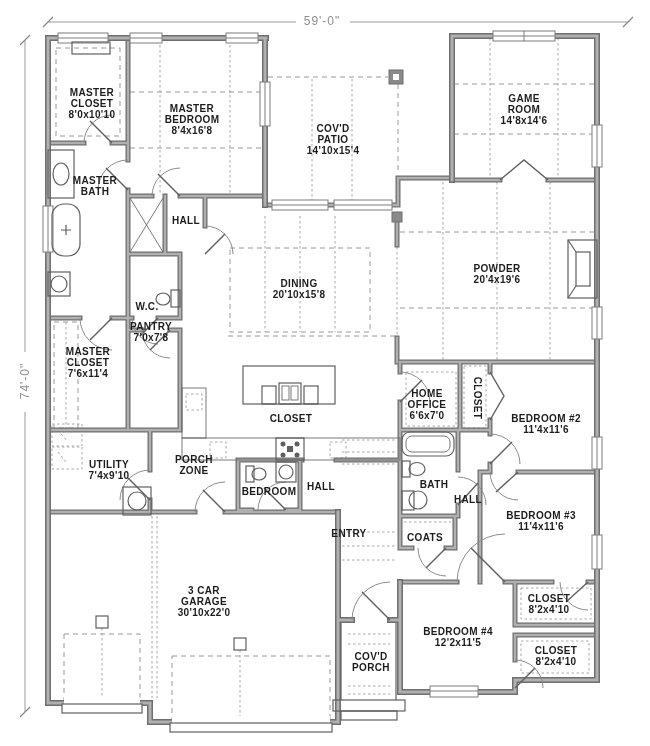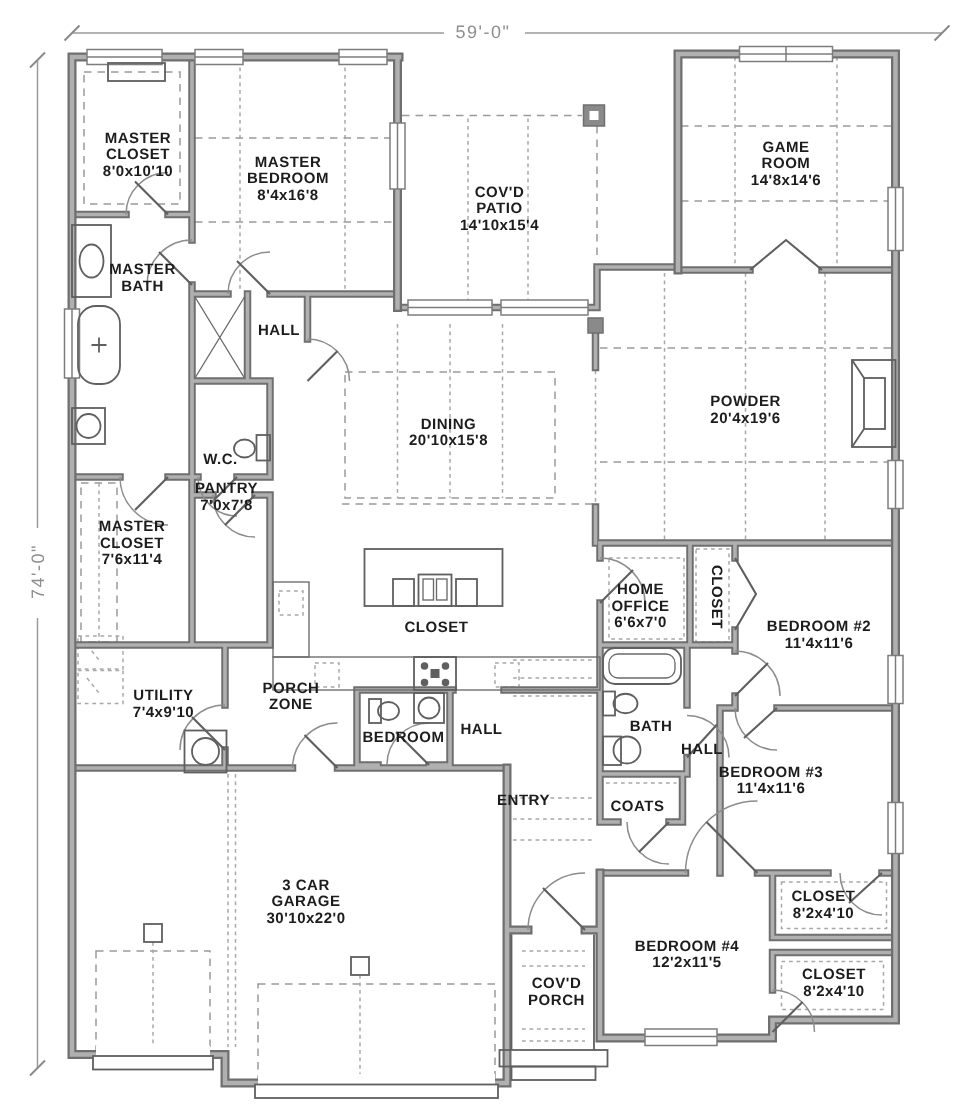--- a/index.html
+++ b/index.html
@@ -312,21 +312,21 @@
     </div>
 <div class="lbl" style="left:321px;top:487px">
       <span class="nm">HALL</span>
     </div>
 <div class="lbl" style="left:434px;top:485px">
       <span class="nm">BATH</span>
     </div>
 <div class="lbl" style="left:468px;top:500px">
       <span class="nm">HALL</span>
     </div>
-<div class="lbl" style="left:514px;top:521px">
+<div class="lbl" style="left:541px;top:521px">
       <span class="nm">BEDROOM #3</span>
       <span class="sz">11'4x11'6</span>
     </div>
 <div class="lbl" style="left:349px;top:534px">
       <span class="nm">ENTRY</span>
     </div>
 <div class="lbl" style="left:425px;top:538px">
       <span class="nm">COATS</span>
     </div>
 <div class="lbl" style="left:204px;top:602px">

